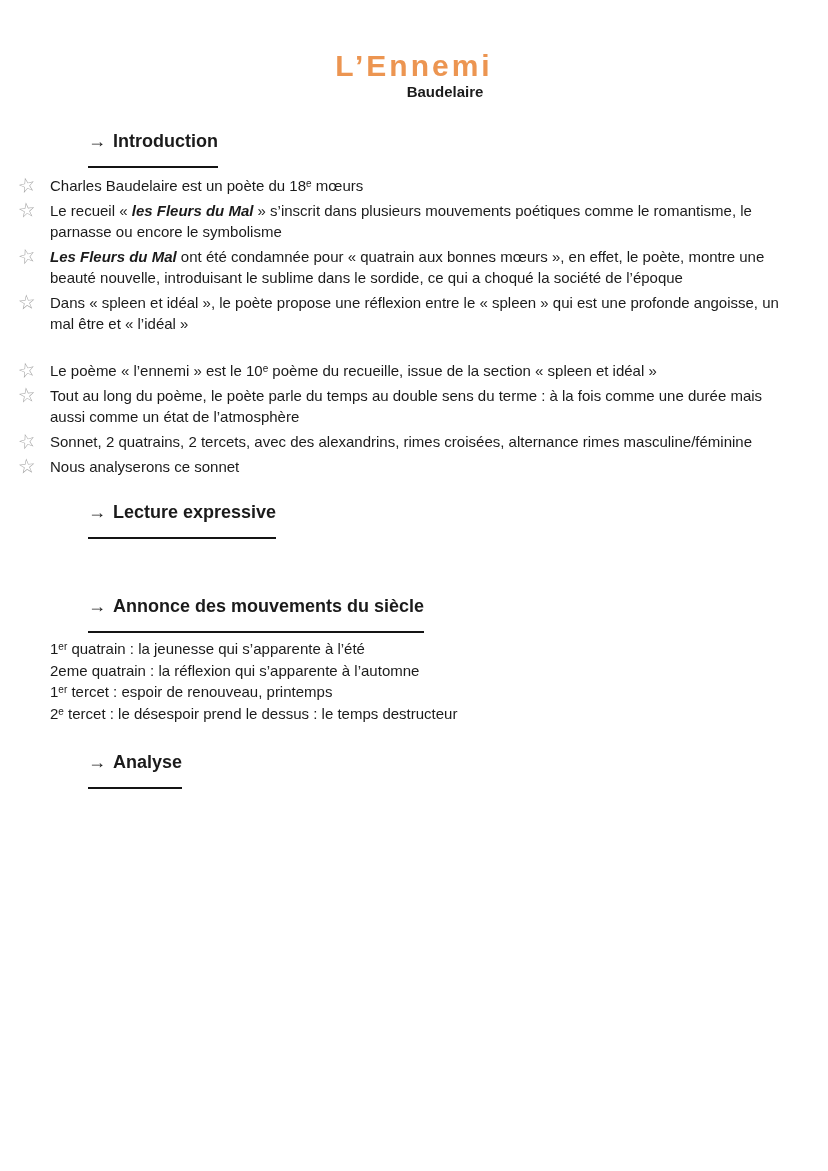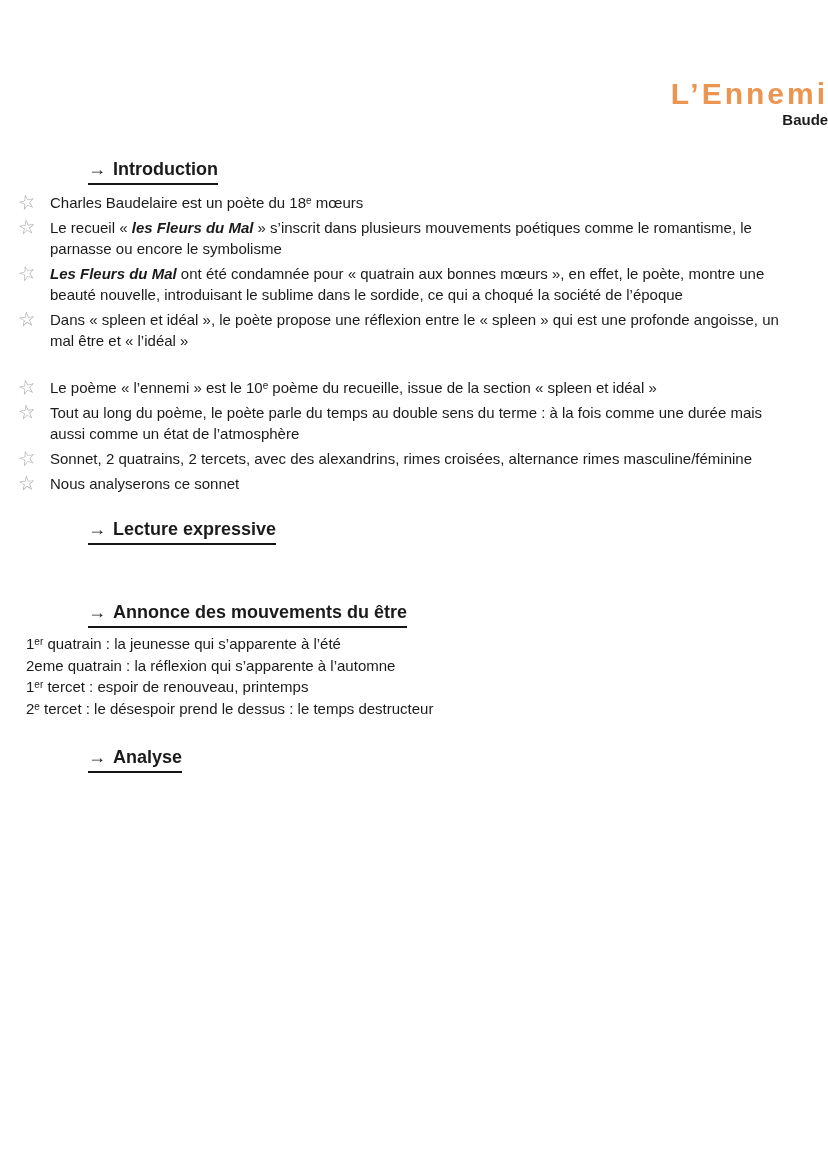--- a/index.html
+++ b/index.html
@@ -8,21 +8,21 @@
     height: 1171px;
     background: #ffffff;
     font-family: "Liberation Sans", sans-serif;
     color: #1b1b1b;
     position: relative;
     overflow: hidden;
     box-sizing: border-box;
   }
 
   
-  .title-block { padding-top: 50px; text-align: right; margin-top: 28px; }
+  .title-block { padding-top: 50px; text-align: center; }
   .doc-title {
     font-size: 30px;
     font-weight: bold;
     letter-spacing: 3px;
     line-height: 32px;
   }
   .doc-subtitle {
     font-size: 15px;
     font-weight: 600;
     line-height: 18px;
@@ -34,21 +34,21 @@
   
   .section-heading {
     margin-left: 88px;
     font-size: 18px;
     font-weight: bold;
     line-height: 22px;
   }
   .heading-underline {
     display: inline-block;
     border-bottom: 2px solid #141414;
-    padding-bottom: 3px;
+    padding-bottom: 14px;
   }
   .heading-arrow { margin-right: 7px; }
 
   .h-intro   { margin-top: 29px; }
   .h-lecture { margin-top: 24px; }
   .h-annonce { margin-top: 56px; }
   .h-analyse { margin-top: 27px; }
 
   
   ul.star-list {
@@ -76,21 +76,21 @@
   ul.star-list li:nth-child(4n+1) .star { transform: rotate(-14deg); }
   ul.star-list li:nth-child(4n+2) .star { transform: rotate(-7deg); }
   ul.star-list li:nth-child(4n+3) .star { transform: rotate(-16deg); }
   ul.star-list li:nth-child(4n+4) .star { transform: rotate(-5deg); }
 
   ul.group-2 { margin-top: 26px; }
 
   
   ul.plain-list {
     list-style: none;
-    margin: 5px 28px 0 26px;
+    margin: 5px 28px 0 50px;
     padding: 0;
   }
   ul.plain-list li {
     font-size: 15px;
     line-height: 21.5px;
   }
 
   
   .seg-italic { font-style: italic; font-weight: bold; }
   .seg-sup {
@@ -131,21 +131,21 @@
     </ul>
 
   <div class="section-heading h-lecture">
     <span class="heading-underline">
       <span class="heading-arrow">→</span><span>Lecture expressive</span>
     </span>
   </div>
 
   <div class="section-heading h-annonce">
     <span class="heading-underline">
-      <span class="heading-arrow">→</span><span>Annonce des mouvements du être</span>
+      <span class="heading-arrow">→</span><span>Annonce des mouvements du siècle</span>
     </span>
   </div>
 
   <ul class="plain-list">
       <li><span class="li-text"><span>1</span><span class="seg-sup">er</span><span> quatrain : la jeunesse qui s’apparente à l’été</span></span></li>
       <li><span class="li-text"><span>2eme quatrain : la réflexion qui s’apparente à l’automne</span></span></li>
       <li><span class="li-text"><span>1</span><span class="seg-sup">er</span><span> tercet : espoir de renouveau, printemps</span></span></li>
       <li><span class="li-text"><span>2</span><span class="seg-sup">e</span><span> tercet : le désespoir prend le dessus : le temps destructeur</span></span></li>
     </ul>
 

